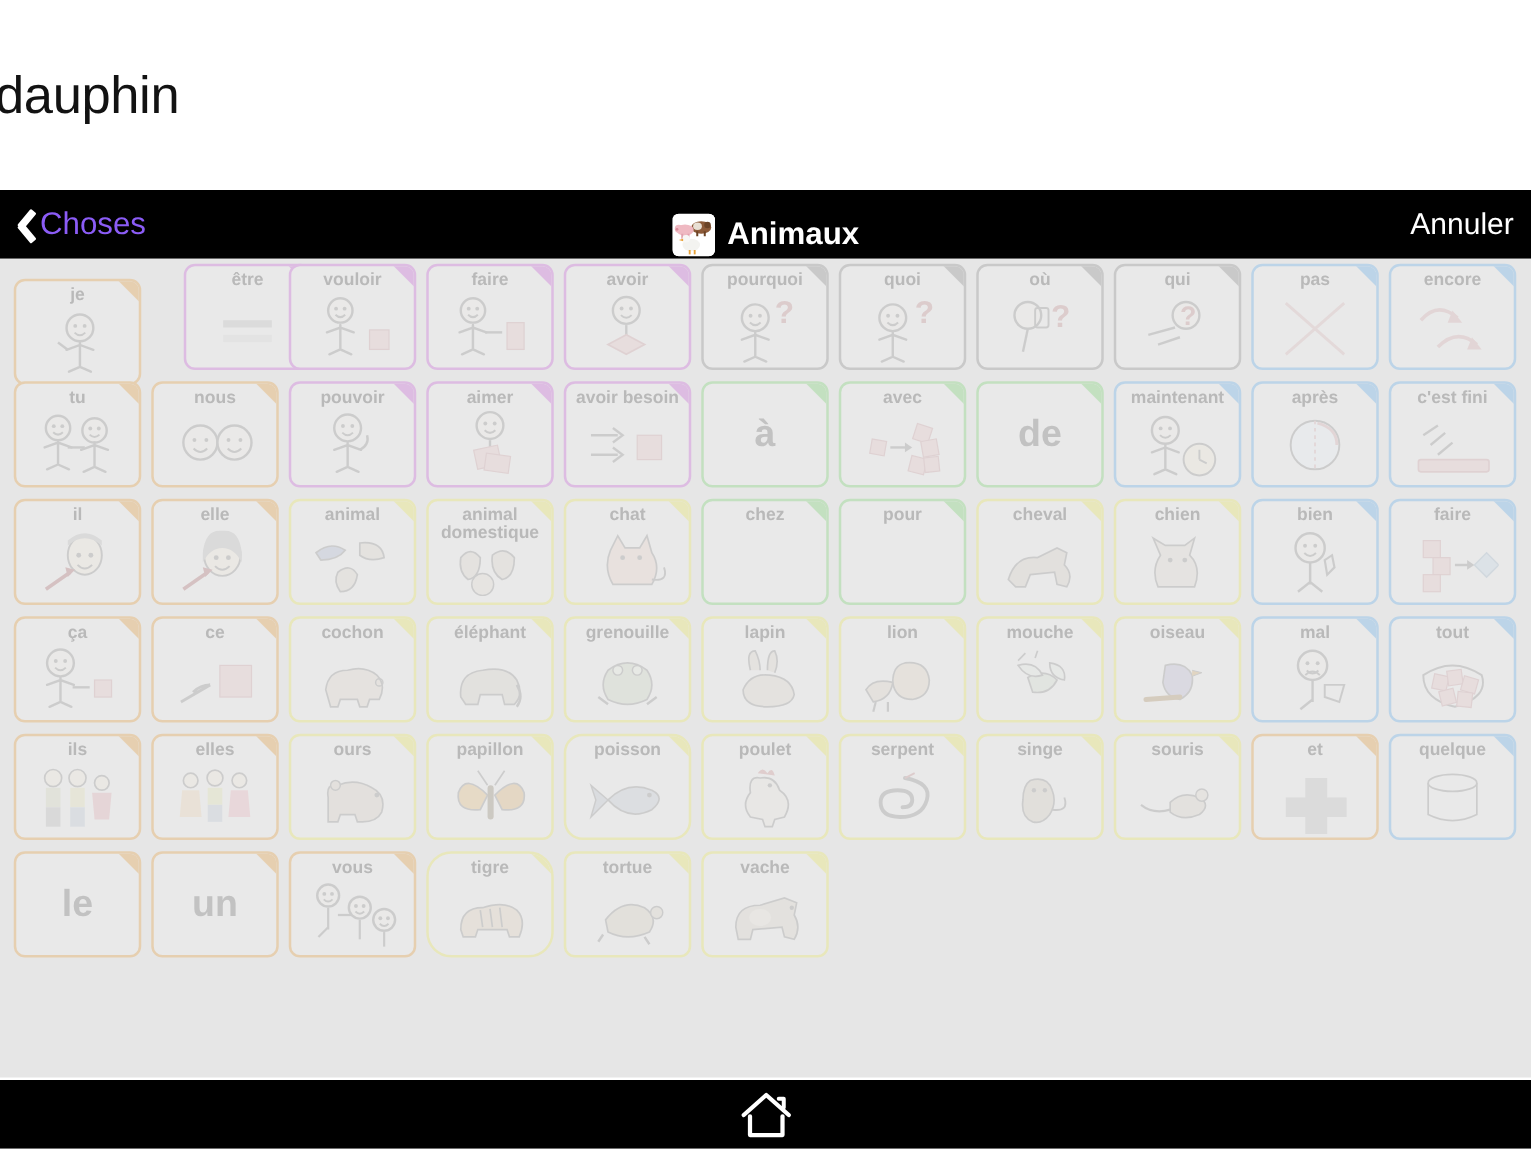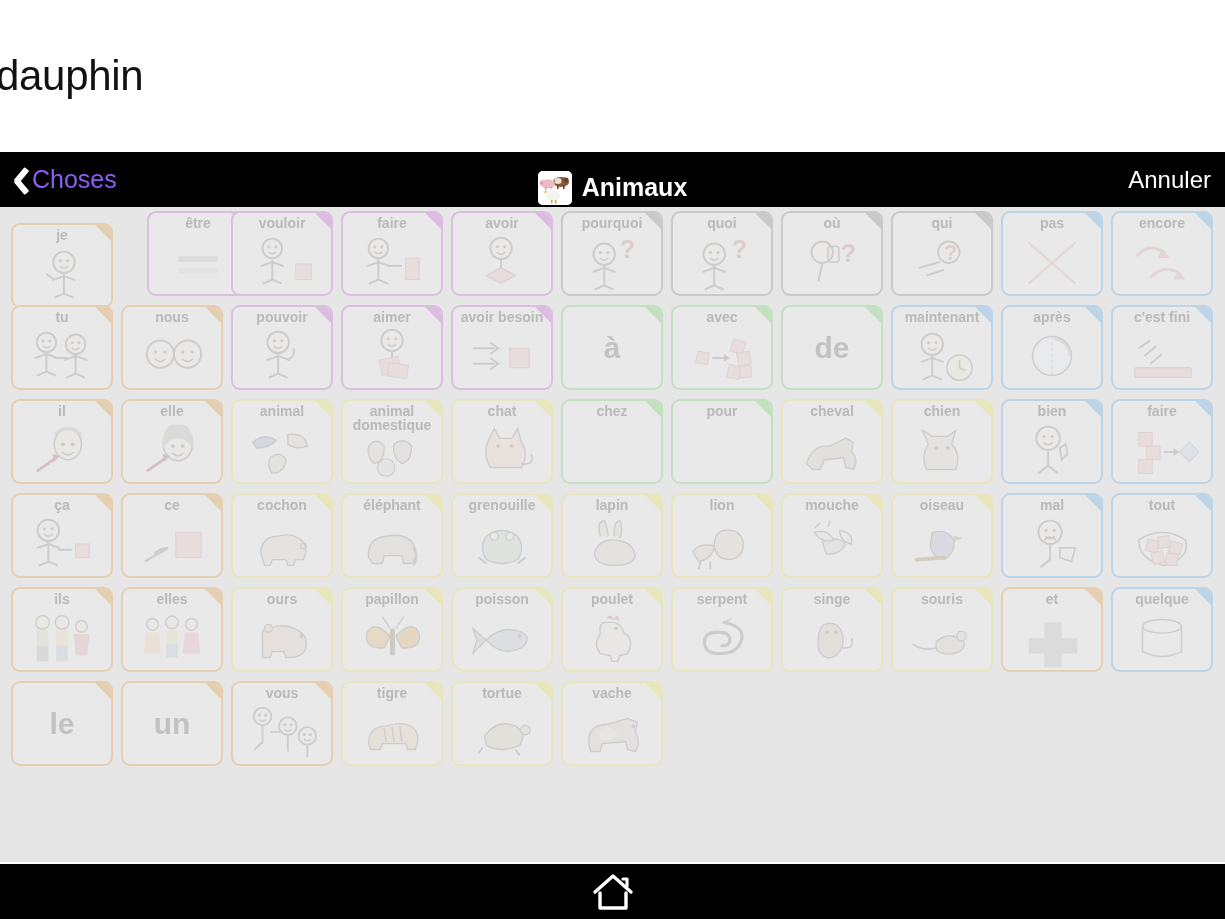--- a/index.html
+++ b/index.html
@@ -794,21 +794,21 @@
               <path d="M40.4 27.15 Q44 30.75 47.6 27.15" fill="none" stroke="#8d8d8d" stroke-width="1.6"></path>
               <path d="M44 34 L44 50" stroke="#8d8d8d" stroke-width="1.8"></path>
               <circle cx="64" cy="34" r="9" fill="#efece6" stroke="#8d8d8d" stroke-width="2"></circle>
               <circle cx="60.85" cy="32.65" r="1.6" fill="#8d8d8d"></circle>
               <circle cx="67.15" cy="32.65" r="1.6" fill="#8d8d8d"></circle>
               <path d="M60.4 37.15 Q64 40.75 67.6 37.15" fill="none" stroke="#8d8d8d" stroke-width="1.6"></path>
               <path d="M64 44 L64 56" stroke="#8d8d8d" stroke-width="1.8"></path>
             </svg>
           </div>
         </div>
-        <div class="cell corner" style="border-color: rgb(232, 231, 187); --corner: #e8e7bb;">
+        <div class="cell corner" style="border-color: rgb(232, 231, 187); border-radius: 20px; --corner: #e8e7bb;">
           <div class="label">tigre</div>
           <div class="art">
             <svg viewBox="0 0 76 60">
               <path d="M14 42 Q14 24 32 24 Q50 18 60 26 Q68 34 62 48 L54 48 L52 42 L28 42 L26 48 L16 48 Z" fill="#dcceb8" stroke="#8d8d8d" stroke-width="1.4"></path>
               <path d="M30 26 L32 40 M38 25 L40 40 M46 24 L48 40" stroke="#8d8d8d" stroke-width="1.4"></path>
             </svg>
           </div>
         </div>
         <div class="cell corner" style="border-color: rgb(232, 231, 187); --corner: #e8e7bb;">
           <div class="label">tortue</div>

